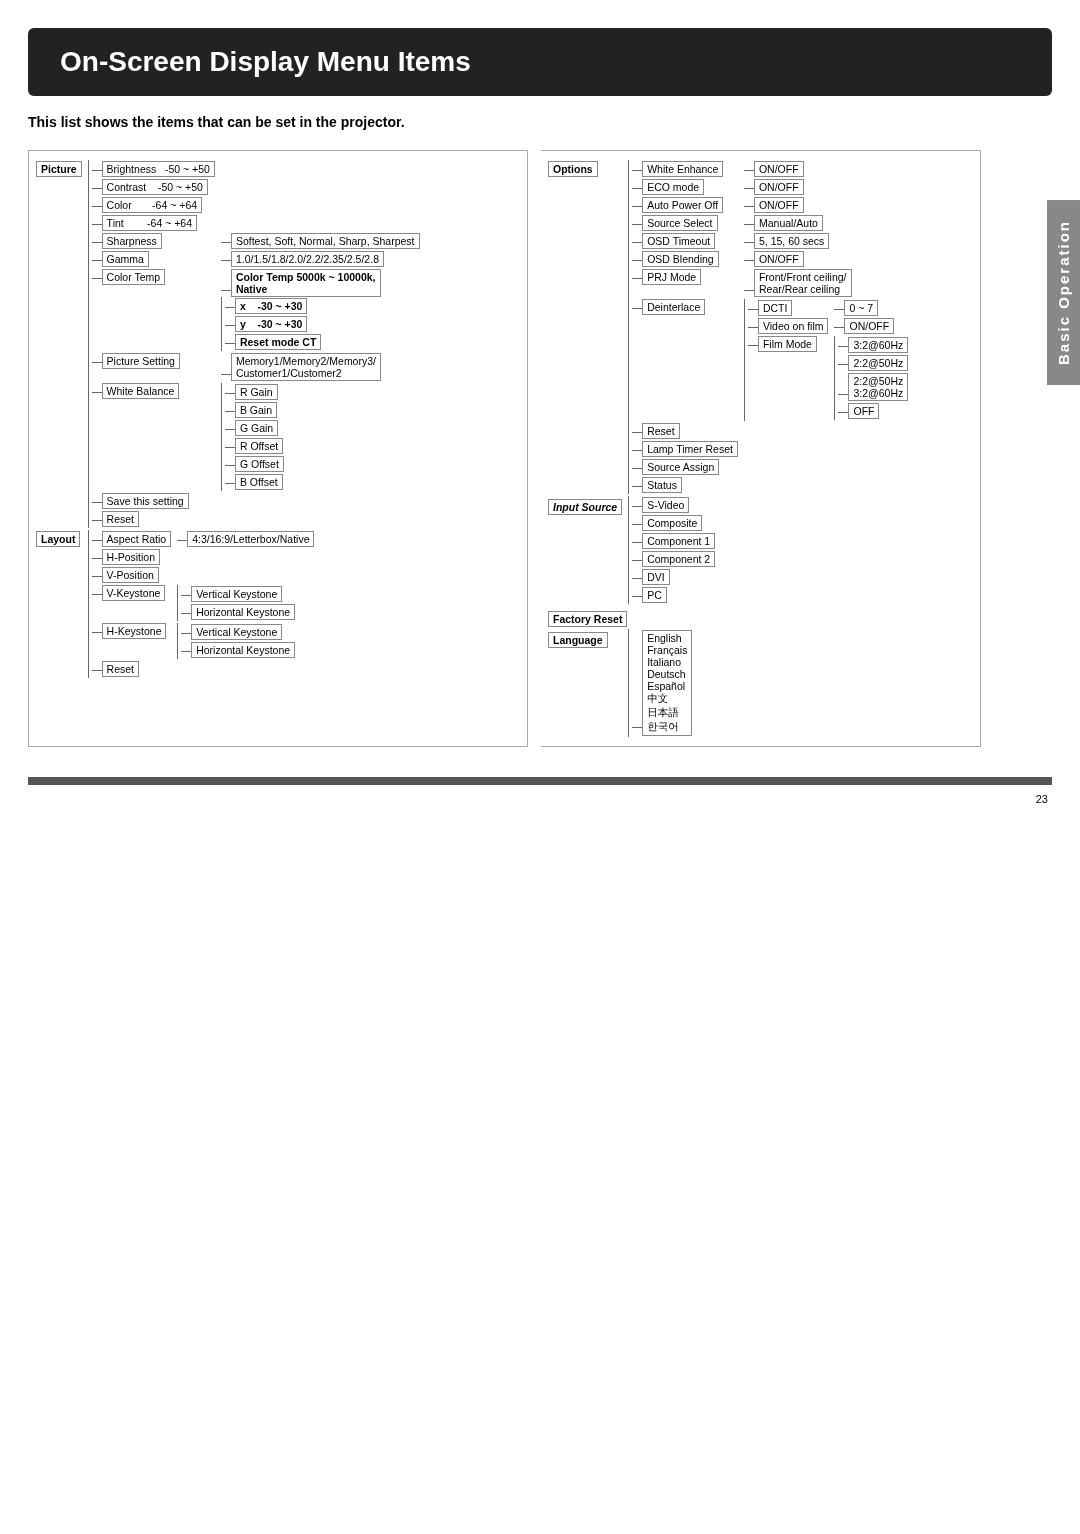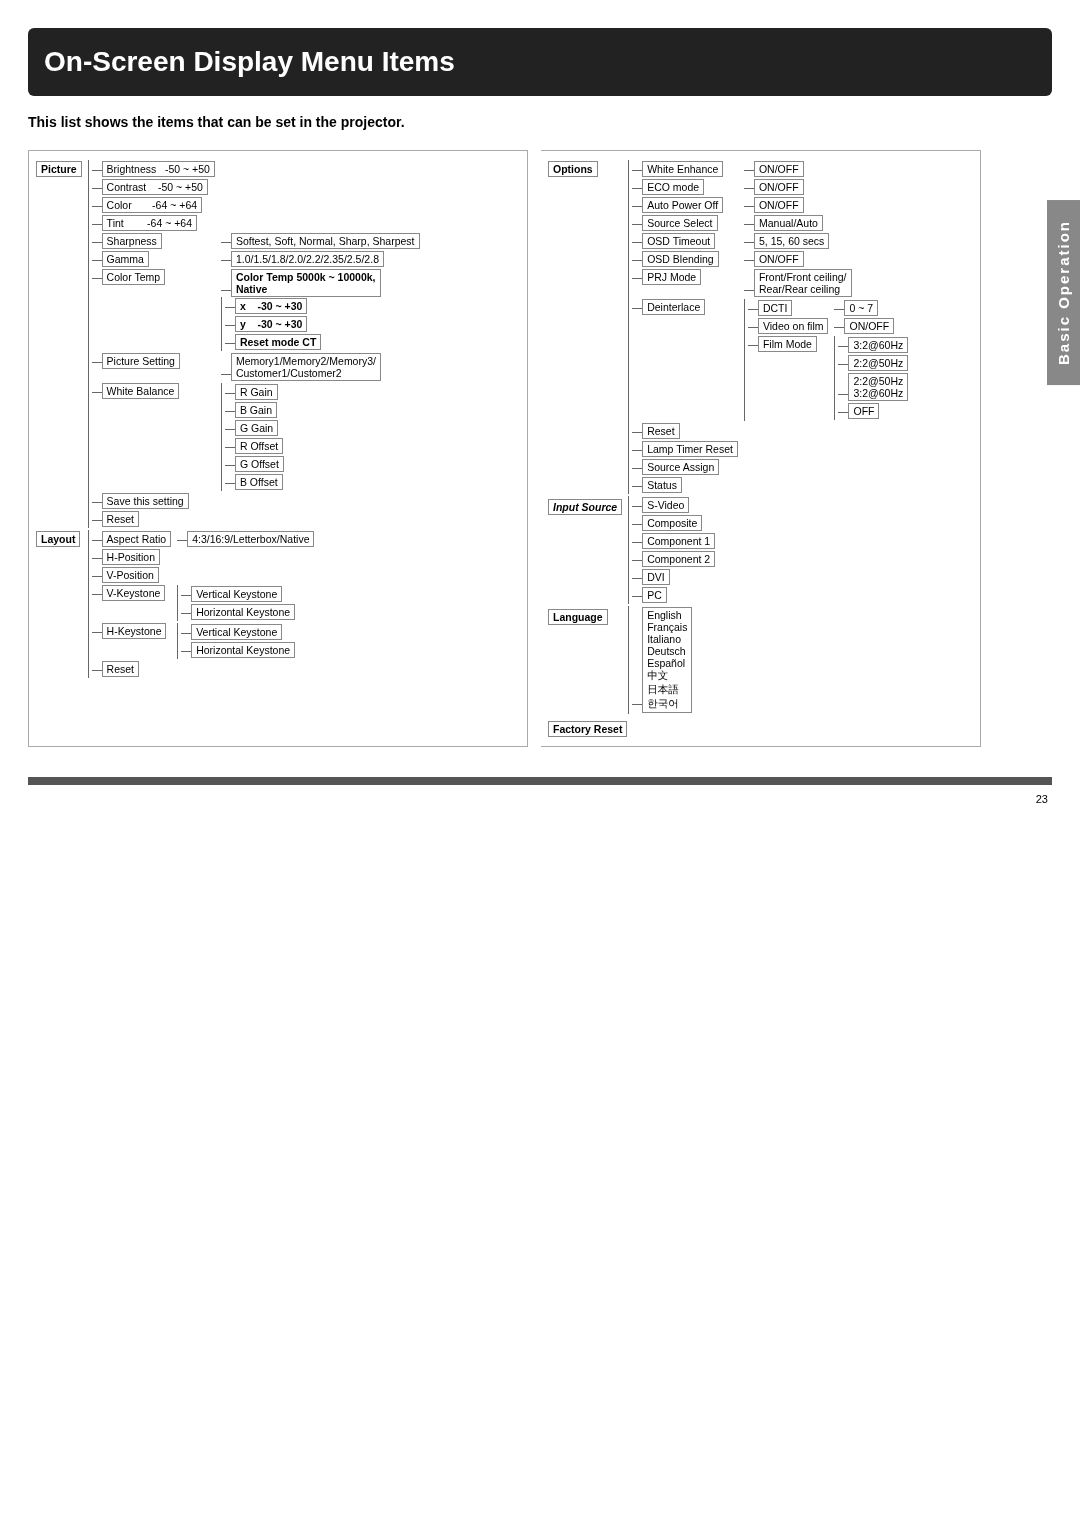--- a/index.html
+++ b/index.html
@@ -9,21 +9,21 @@
       background: #fff;
       font-family: Arial, sans-serif;
       font-size: 11px;
       color: #000;
       position: relative;
     }
 
     .page-header {
       background: #222;
       color: #fff;
-      padding: 18px 16px;
+      padding: 18px 32px;
       margin: 28px 28px 0 28px;
       border-radius: 6px;
     }
     .page-header h1 {
       font-size: 28px;
       font-weight: bold;
       color: #fff;
     }
 
     .subtitle {
@@ -372,37 +372,37 @@
                   </tr>
                 <tr>
                     <td><span class="hline"></span><span class="box">PC</span></td>
                   </tr>
               </tbody>
             </table>
           </td>
         </tr>
 
         <tr>
+          <td style="padding-top:6px;" colspan="2">
+            <span class="box" style="font-weight:bold;">Factory Reset</span>
+          </td>
+        </tr>
+
+        <tr>
           <td style="vertical-align:top; padding-top:4px;">
             <span class="box" style="font-weight:bold;">Language</span>
           </td>
           <td>
             <table class="menu-table" style="border-left:1px solid #666;">
               <tbody>
                 <tr>
                     <td><span class="hline"></span><span class="box">English<br>Français<br>Italiano<br>Deutsch<br>Español<br>中文<br>日本語<br>한국어</span></td>
                   </tr>
               </tbody>
             </table>
-          </td>
-        </tr>
-
-        <tr>
-          <td style="padding-top:6px;" colspan="2">
-            <span class="box" style="font-weight:bold;">Factory Reset</span>
           </td>
         </tr>
 
       </tbody>
     </table>
   </div>
 
 </div>
 
 <div style="

